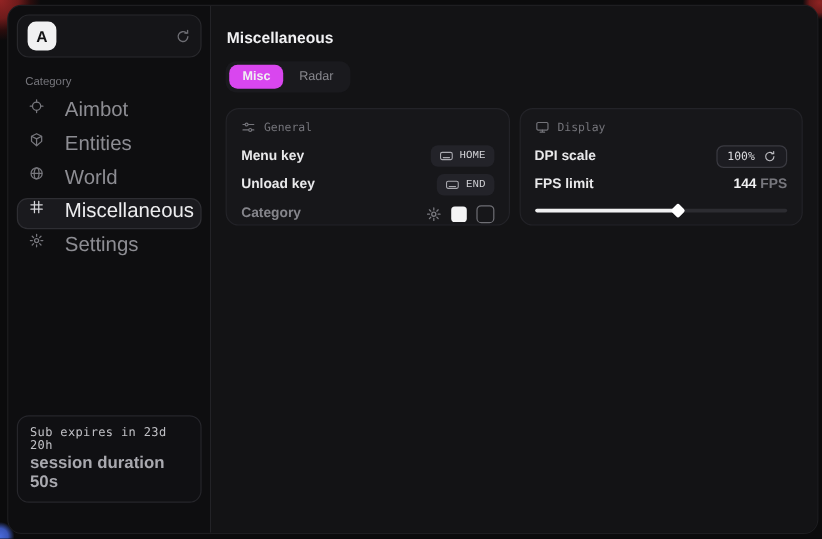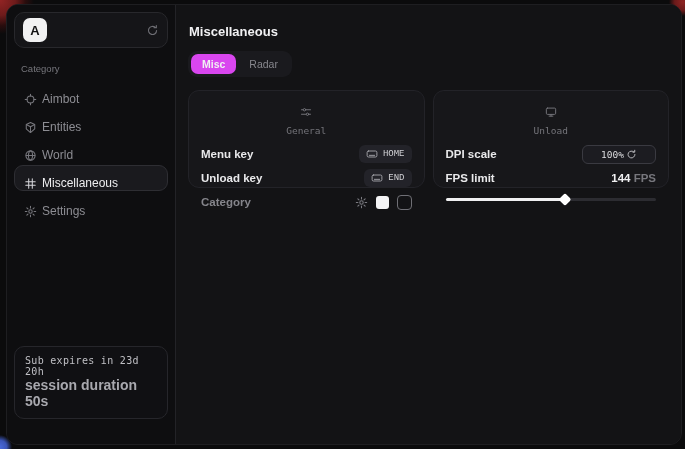--- a/index.html
+++ b/index.html
@@ -35,23 +35,23 @@
   .avatar {
     width:24px; height:24px; border-radius:7px; background:#f1f1f2; color:#121214;
     display:grid; place-items:center; font-weight:700; font-size:13px; flex:0 0 24px;
   }
   .logo-title { font-size:10.5px; font-weight:700; color:#ededef; line-height:12px; }
   .logo-sub   { font-size:9.5px; color:#8a8a90; line-height:11px; }
   .logo-refresh { margin-left:auto; color:#6d6d73; display:flex; cursor:pointer; }
   .cat-label { margin:15px 7px 7px; font-size:9.5px; color:#76767c; }
   .nav { display:flex; flex-direction:column; gap:2px; }
   .nav-item {
-    height:26px; display:flex; align-items:flex-end; gap:5px; padding:0 9px;
+    height:26px; display:flex; align-items:flex-start; gap:17px; padding:0 9px;
     border-radius:9px; border:1px solid transparent;
-    color:#8d8d93; font-size:12px; cursor:pointer;
+    color:#8d8d93; font-size:17px; cursor:pointer;
   }
   .nav-item .nicon { display:flex; color:#77777d; }
   .nav-item.active { background:#1a1a1e; border-color:#2e2e33; color:#ededef; }
   .nav-item.active .nicon { color:#d6d6da; }
   .sub-card {
     position:absolute; left:7px; right:7px; bottom:25px;
     border:1px solid #26262b; border-radius:10px; background:#101013;
     padding:8px 10px 9px;
   }
   .sub-line1 { font-family:"DejaVu Sans Mono", monospace; font-size:10px; color:#c0c0c5; letter-spacing:.3px; }
@@ -67,38 +67,38 @@
     padding:4px 11px; border-radius:7px; font-size:10.5px; color:#87878d; cursor:pointer;
   }
   .tab.active { background:#d946ef; color:#f0f0f2; font-weight:600; }
   .cards { display:flex; gap:8px; margin-top:13px; }
   .card {
     flex:1; background:#17171a; border:1px solid #232328; border-radius:11px;
     padding:9px 12px 11px; height:98px;
   }
   .card-head {
     display:flex; align-items:center; gap:7px; color:#74747a;
-    font-family:"DejaVu Sans Mono", monospace; font-size:9.5px; margin:6px 0 6px;flex-direction:column;
+    font-family:"DejaVu Sans Mono", monospace; font-size:9.5px; margin:0 0 6px;
   }
   .row { display:flex; align-items:center; justify-content:space-between; height:24px; }
   .row-label { font-size:11.5px; font-weight:600; color:#e9e9eb; }
   .row-label.muted { color:#85858b; }
   .key-badge {
     display:inline-flex; align-items:center; gap:5px;
     background:#232329; border-radius:6px; padding:3px 7px;
     font-family:Liberation Mono, monospace; font-size:9px; color:#d2d2d6; cursor:pointer;
   }
   .key-badge .kicon { display:flex; color:#a9a9af; }
   .ctrls { display:flex; align-items:center; gap:8px; }
   .gear-small { display:flex; color:#7b7b81; cursor:pointer; }
   .swatch { width:13px; height:13px; border-radius:3px; background:#f4f4f5; cursor:pointer; }
   .outline-box { width:15px; height:15px; border-radius:4px; border:1.5px solid #6f6f75; cursor:pointer; }
   .dpi-badge {
-    display:inline-flex; align-items:center; gap:2px;
-    background:#1c1c21; border:1px solid #3a3a41; border-radius:6px; padding:3px 18px;
+    display:inline-flex; align-items:center; gap:7px;
+    background:#1c1c21; border:1px solid #3a3a41; border-radius:6px; padding:3px 8px;
     font-family:"DejaVu Sans Mono", monospace; font-size:9.5px; color:#dcdcdf; cursor:pointer;
   }
   .dpi-badge .kicon { display:flex; color:#bdbdc2; }
   .fps-value { font-size:11.5px; }
   .fps-num { color:#f0f0f2; font-weight:700; }
   .fps-unit { color:#77777d; font-weight:600; }
   .slider { position:relative; height:11px; margin-top:4px; cursor:pointer; }
   .slider-track {
     position:absolute; left:0; right:0; top:4px; height:3px;
     background:#2c2c31; border-radius:2px;
@@ -249,21 +249,21 @@
         </section>
 
         <section class="card">
           <div class="card-head">
             <span>
               <svg width="12" height="12" viewBox="0 0 16 16" fill="none" stroke="currentColor" stroke-width="1.3" stroke-linecap="round">
                 <rect x="1.8" y="2.8" width="12.4" height="8.4" rx="1.5"></rect>
                   <path d="M8 11.2v2.3M5.5 13.5h5"></path>
               </svg>
             </span>
-            <span>Unload</span>
+            <span>Display</span>
           </div>
 
           <div class="row">
             <span class="row-label">DPI scale</span>
             <span class="dpi-badge">
               <span>100%</span>
               <span class="kicon">
                 <svg width="11" height="11" viewBox="0 0 16 16" fill="none" stroke="currentColor" stroke-width="1.4" stroke-linecap="round">
                   <path d="M13 8a5 5 0 1 1-1.6-3.7"></path>
                     <path d="M12.7 1.8v2.7h-2.7"></path>

